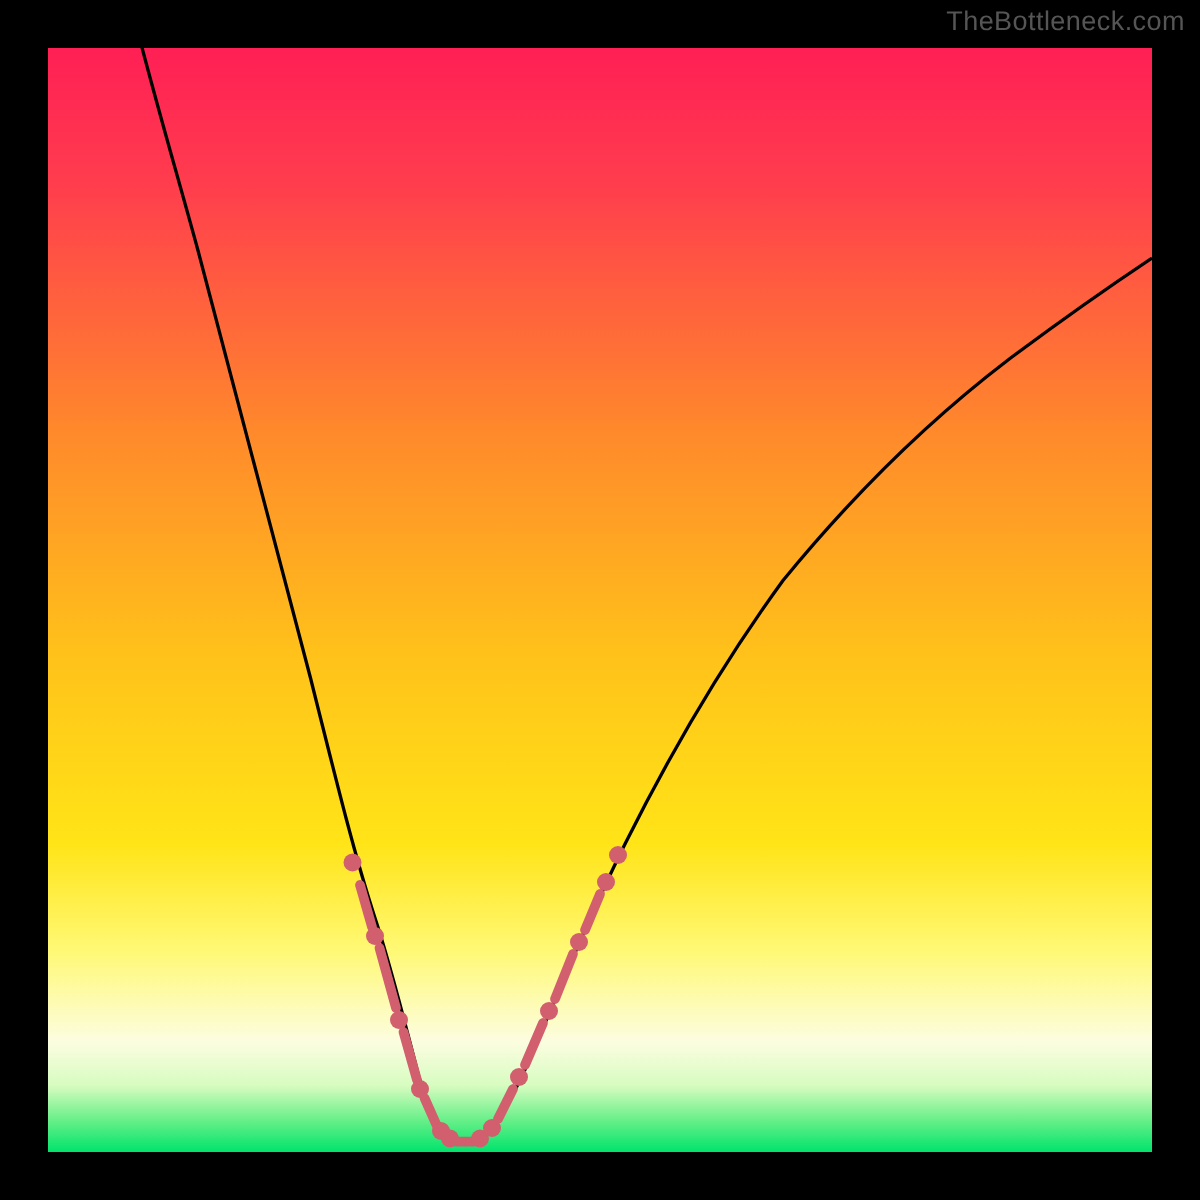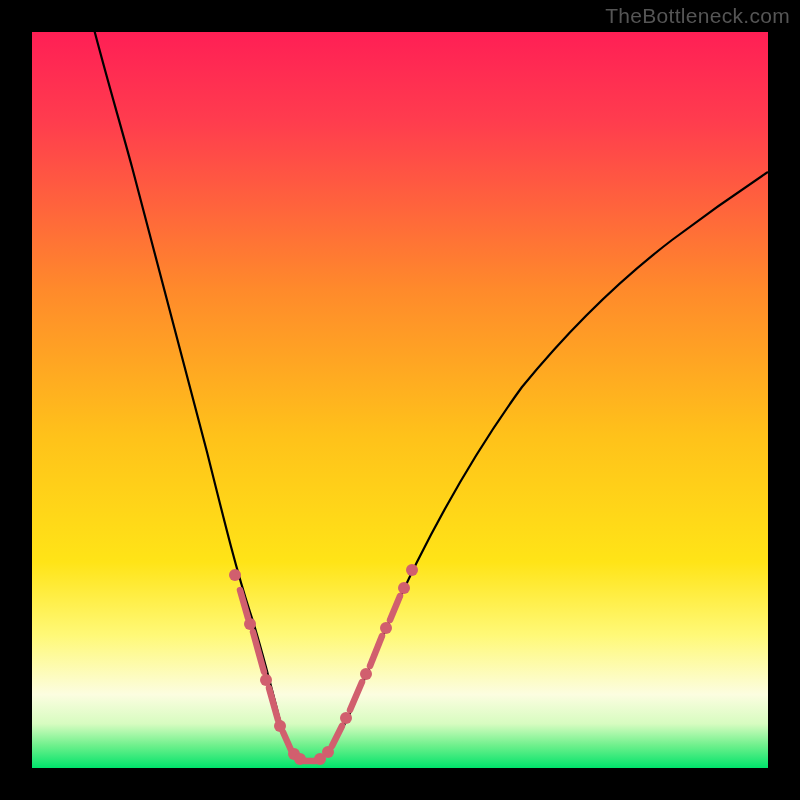--- a/index.html
+++ b/index.html
@@ -16,21 +16,21 @@
     width: 800px;
     height: 800px;
     background: #000;
     box-sizing: border-box;
   }
   .watermark {
     position: absolute;
     top: 4px;
     right: 10px;
     color: #555;
-    font-size: 21px;
+    font-size: 18px;
     font-weight: 500;
     letter-spacing: 0.3px;
     z-index: 20;
   }
   .plot-area {
     position: absolute;
     left: 32px;
     top: 32px;
     width: 736px;
     height: 736px;

